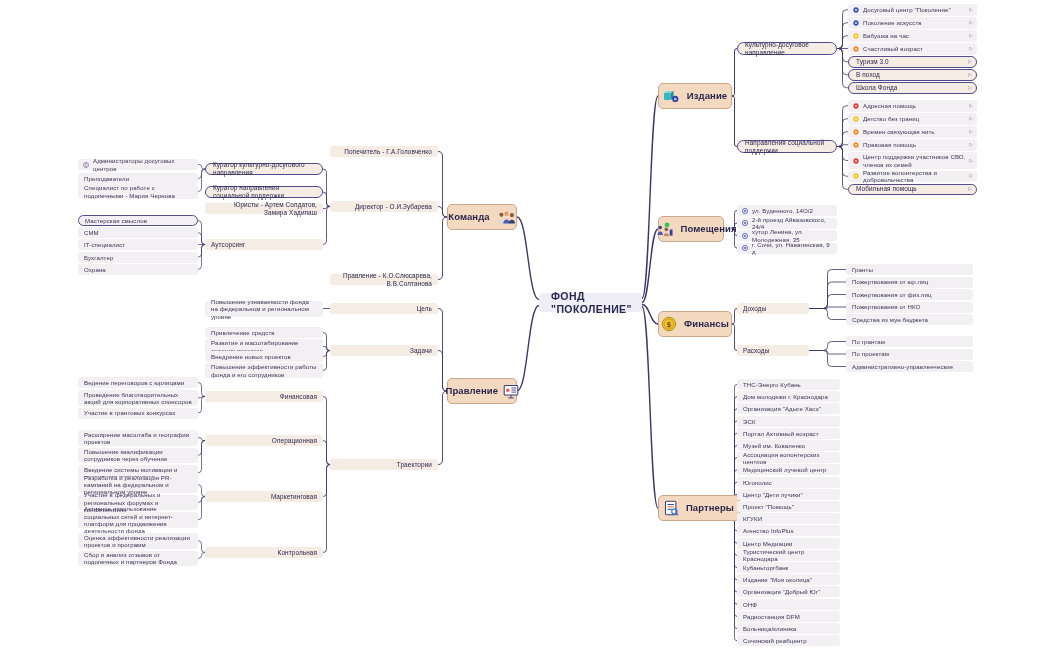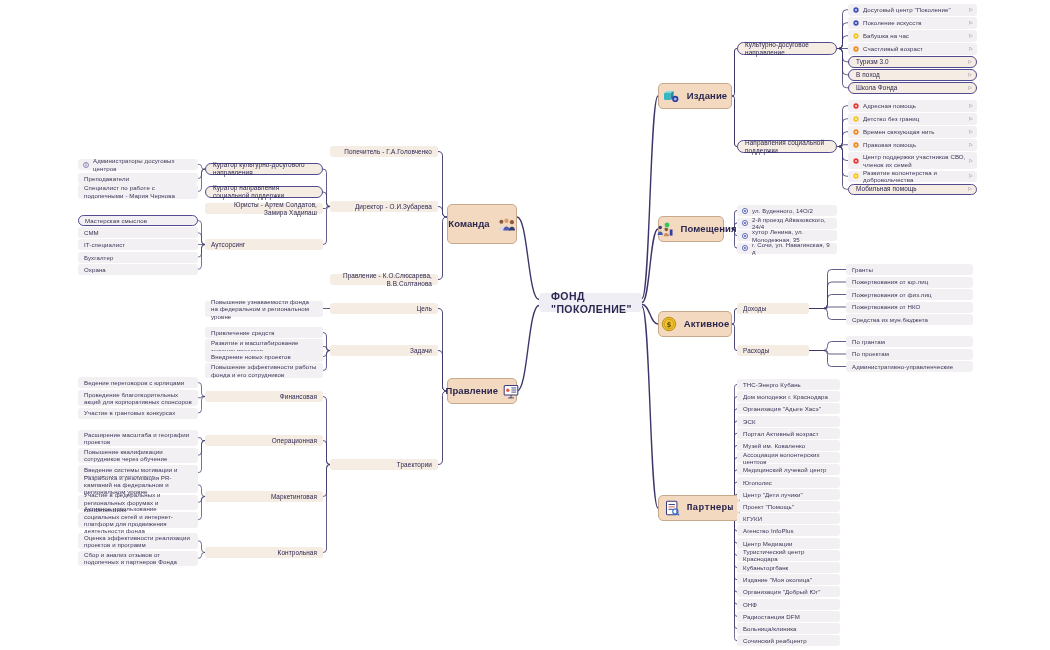--- a/index.html
+++ b/index.html
@@ -223,23 +223,23 @@
         <span class="txt">Помещения</span>
       </div>
       <div class="node branch" style="left: 658px; top: 311px; width: 74px; height: 26px;">
         <span class="ico">
           <svg width="16" height="16" viewBox="0 0 20 20">
             <circle cx="10" cy="10" r="8.4" fill="#f2c230" stroke="#b58b10" stroke-width="1.2"></circle>
             <circle cx="10" cy="10" r="6" fill="none" stroke="#b58b10" stroke-width=".8"></circle>
             <text x="10" y="13.6" font-size="9" font-family="DejaVu Sans,sans-serif" text-anchor="middle" fill="#6b5207">$</text>
           </svg>
         </span>
-        <span class="txt">Активное</span>
-      </div>
-      <div class="node branch" style="left: 658px; top: 495px; width: 82px; height: 26px; font-family: Liberation Mono, monospace;">
+        <span class="txt">Финансы</span>
+      </div>
+      <div class="node branch" style="left: 658px; top: 495px; width: 82px; height: 26px;">
         <span class="ico">
           <svg width="15" height="16" viewBox="0 0 18 20">
             <rect x="1.5" y="1.5" width="13" height="17" rx="1.4" fill="#fff" stroke="#3b3f7d" stroke-width="1.3"></rect>
             <rect x="4" y="5" width="8" height="1.2" fill="#3b3f7d"></rect>
             <rect x="4" y="8" width="8" height="1.2" fill="#e05a4a"></rect>
             <rect x="4" y="11" width="5.5" height="1.2" fill="#3b3f7d"></rect>
             <circle cx="12.6" cy="14.4" r="3.3" fill="none" stroke="#2f6fd0" stroke-width="1.4"></circle>
             <line x1="15" y1="16.8" x2="17.2" y2="19" stroke="#2f6fd0" stroke-width="1.6"></line>
           </svg>
         </span>
@@ -492,21 +492,21 @@
       </div>
       <div class="node leaf" style="left: 737px; top: 610.8px; width: 103px; height: 11px;">
         <span class="txt">Радиостанция DFM</span>
       </div>
       <div class="node leaf" style="left: 737px; top: 623px; width: 103px; height: 11px;">
         <span class="txt">Больница/клиника</span>
       </div>
       <div class="node leaf" style="left: 737px; top: 635.2px; width: 103px; height: 11px;">
         <span class="txt">Сочинский реабцентр</span>
       </div>
-      <div class="node branch" style="left: 447px; top: 204px; width: 70px; height: 40px;">
+      <div class="node branch" style="left: 447px; top: 204px; width: 70px; height: 26px;">
         <span class="txt">Команда</span>
         <span class="ico">
           <svg width="19" height="15" viewBox="0 0 28 22">
             <circle cx="6.5" cy="7" r="3" fill="#8a5a3b"></circle>
             <path d="M2 20c0-3.4 2-5.6 4.5-5.6S11 16.6 11 20z" fill="#d9d9e2"></path>
             <circle cx="14" cy="5.5" r="3.2" fill="#d9a06a"></circle>
             <path d="M9.2 20c0-3.8 2.2-6.2 4.8-6.2s4.8 2.4 4.8 6.2z" fill="#4a5ab5"></path>
             <circle cx="22" cy="7.5" r="3" fill="#8a5a3b"></circle>
             <path d="M17.5 20c0-3.4 2-5.6 4.5-5.6S26.5 16.6 26.5 20z" fill="#2f3f6e"></path>
           </svg>

